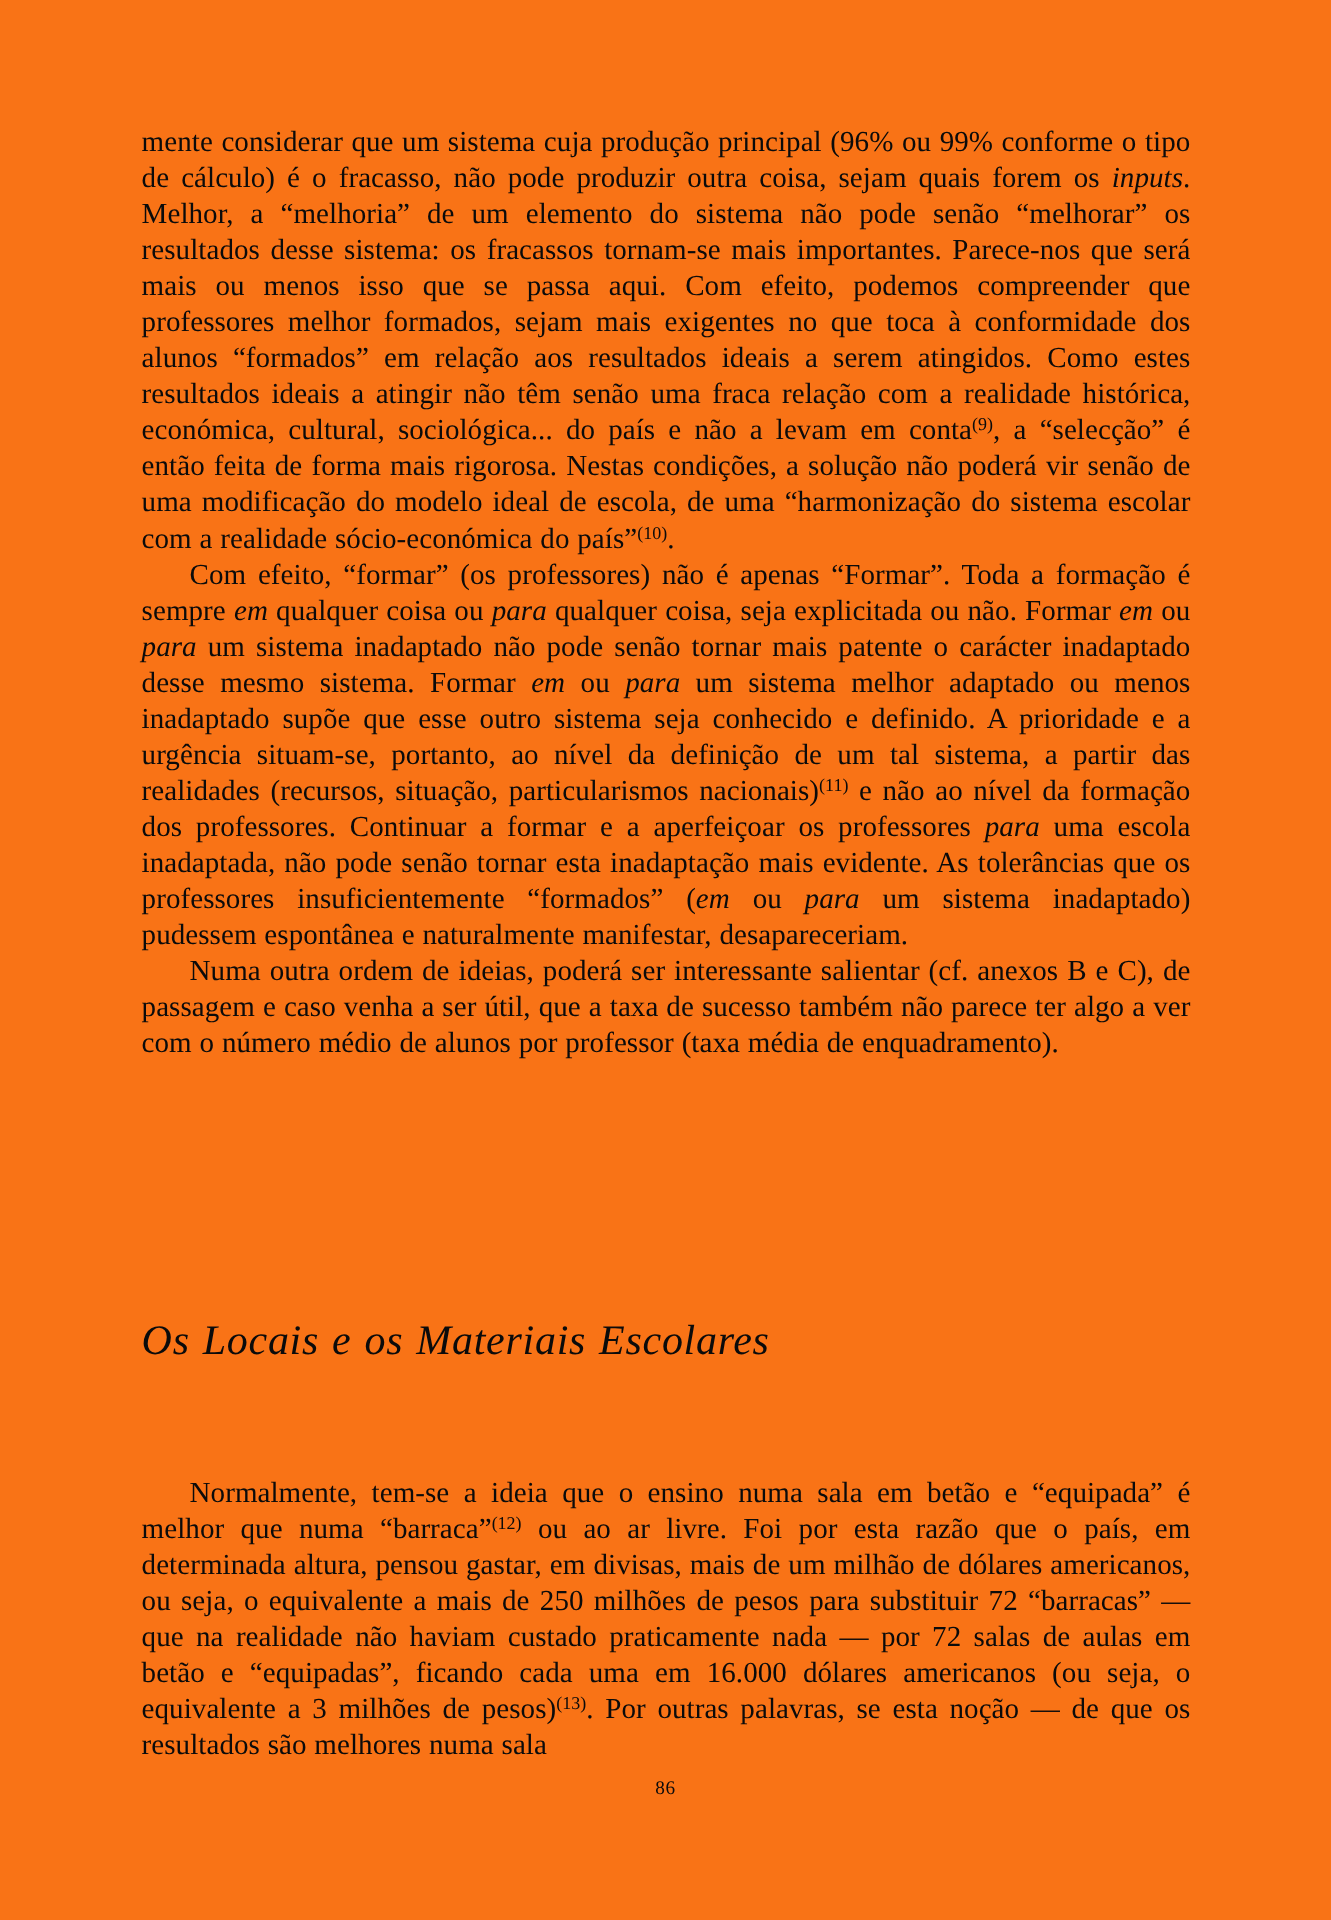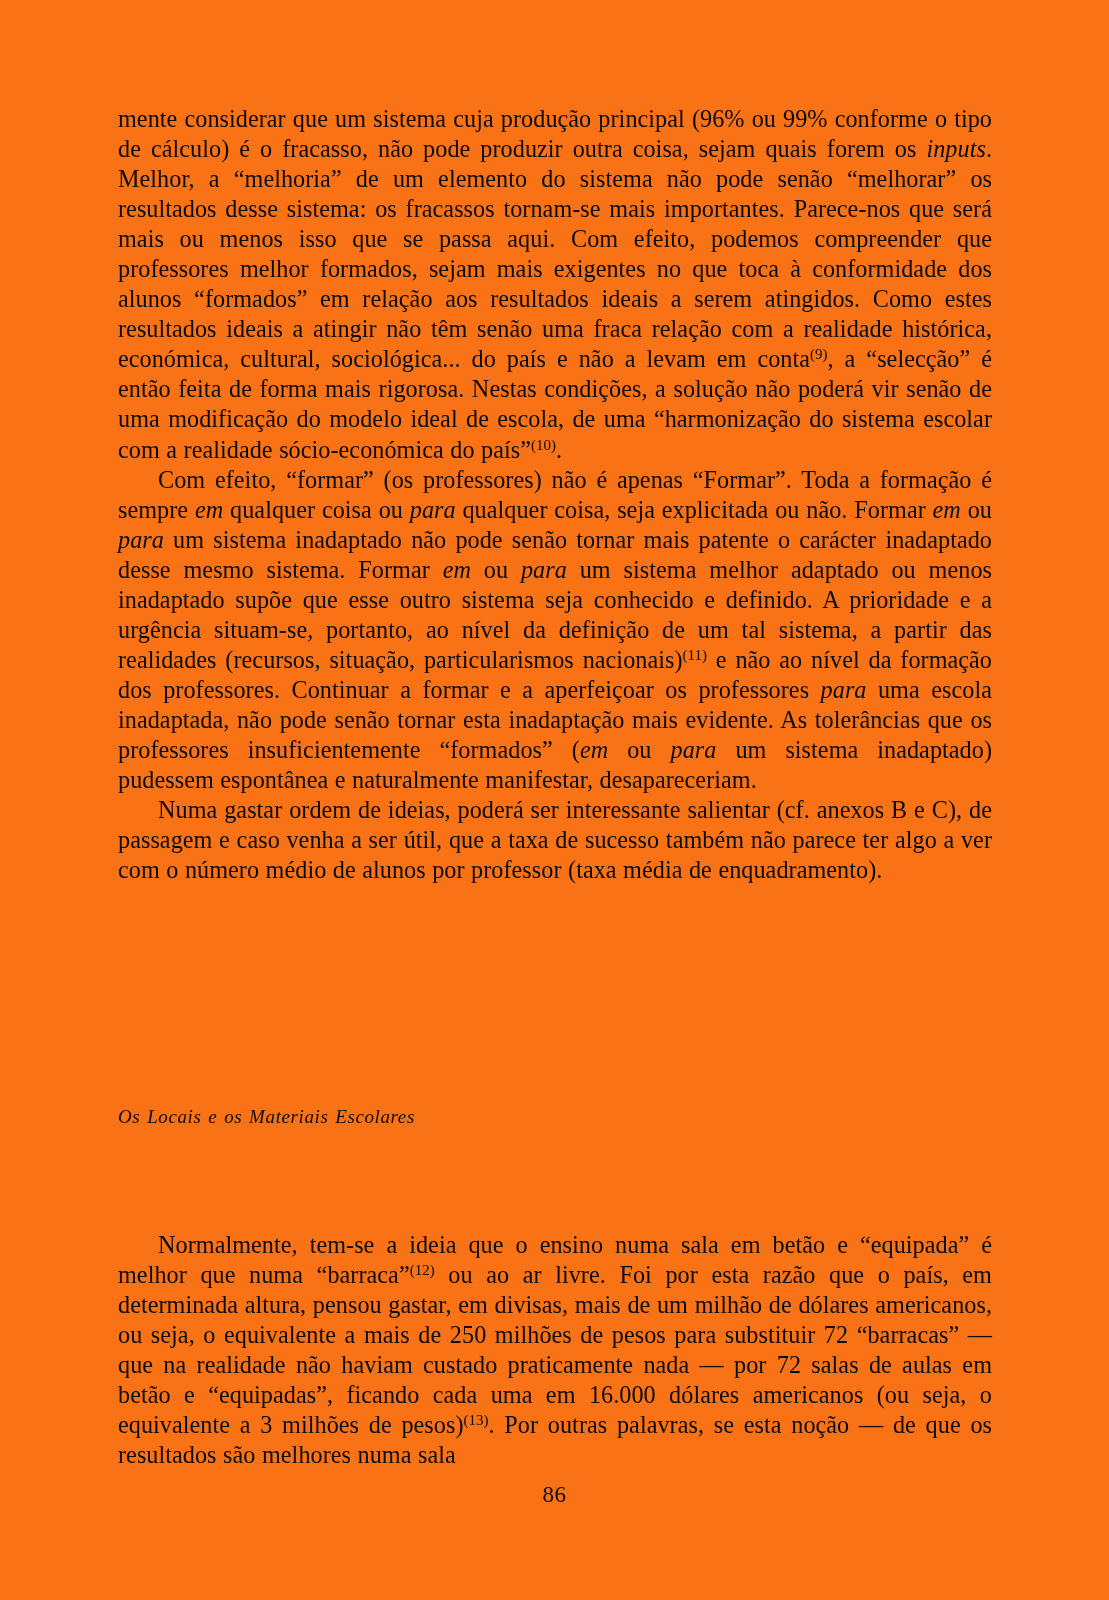--- a/index.html
+++ b/index.html
@@ -30,21 +30,21 @@
     text-justify: inter-word;
     letter-spacing: 0.05px;
     word-spacing: 0.4px;
     hyphens: manual;
   }
   p.indented {
     text-indent: 40px;
   }
   h2.section-heading {
     margin: 0;
-    font-size: 19px;
+    font-size: 35px;
     font-style: italic;
     font-weight: normal;
     line-height: 34px;
     letter-spacing: 0.6px;
     word-spacing: 1.5px;
     text-align: left;
   }
   .last-block {
     position: absolute;
     left: 118px;
@@ -63,36 +63,36 @@
     vertical-align: 0.52em;
     line-height: 0;
     letter-spacing: 0;
   }
   .page-number {
     position: absolute;
     left: 0;
     top: 1482px;
     width: 1109px;
     text-align: center;
-    font-size: 23px;
+    font-size: 16px;
     letter-spacing: 0.5px;
   }
 </style>
 </head>
 <body>
 
 <div class="page">
 
   <div class="text-column">
 
     <p class="body-par"><span>mente considerar que um sistema cuja produção principal (96% ou 99% conforme o tipo de cálculo) é o fracasso, não pode produzir outra coisa, sejam quais forem os </span><i class="it">inputs</i><span>. Melhor, a “melhoria” de um elemento do sistema não pode senão “melhorar” os resultados desse sistema: os fracassos tornam-se mais importantes. Parece-nos que será mais ou menos isso que se passa aqui. Com efeito, podemos compreender que professores melhor formados, sejam mais exigentes no que toca à conformidade dos alunos “formados” em relação aos resultados ideais a serem atingidos. Como estes resultados ideais a atingir não têm senão uma fraca relação com a realidade histórica, económica, cultural, sociológica... do país e não a levam em conta</span><sup class="fn">(9)</sup><span>, a “selecção” é então feita de forma mais rigorosa. Nestas condições, a solução não poderá vir senão de uma modificação do modelo ideal de escola, de uma “harmonização do sistema escolar com a realidade sócio-económica do país”</span><sup class="fn">(10)</sup><span>.</span></p>
 
     <p class="body-par indented"><span>Com efeito, “formar” (os professores) não é apenas “Formar”. Toda a formação é sempre </span><i class="it">em</i><span> qualquer coisa ou </span><i class="it">para</i><span> qualquer coisa, seja explicitada ou não. Formar </span><i class="it">em</i><span> ou </span><i class="it">para</i><span> um sistema inadaptado não pode senão tornar mais patente o carácter inadaptado desse mesmo sistema. Formar </span><i class="it">em</i><span> ou </span><i class="it">para</i><span> um sistema melhor adaptado ou menos inadaptado supõe que esse outro sistema seja conhecido e definido. A prioridade e a urgência situam-se, portanto, ao nível da definição de um tal sistema, a partir das realidades (recursos, situação, particularismos nacionais)</span><sup class="fn">(11)</sup><span> e não ao nível da formação dos professores. Continuar a formar e a aperfeiçoar os professores </span><i class="it">para</i><span> uma escola inadaptada, não pode senão tornar esta inadaptação mais evidente. As tolerâncias que os professores insuficientemente “formados” (</span><i class="it">em</i><span> ou </span><i class="it">para</i><span> um sistema inadaptado) pudessem espontânea e naturalmente manifestar, desapareceriam.</span></p>
 
-    <p class="body-par indented">Numa gastar ordem de ideias, poderá ser interessante salientar (cf. anexos B e C), de passagem e caso venha a ser útil, que a taxa de sucesso também não parece ter algo a ver com o número médio de alunos por professor (taxa média de enquadramento).</p>
+    <p class="body-par indented">Numa outra ordem de ideias, poderá ser interessante salientar (cf. anexos B e C), de passagem e caso venha a ser útil, que a taxa de sucesso também não parece ter algo a ver com o número médio de alunos por professor (taxa média de enquadramento).</p>
 
   </div>
 
   <div class="heading-block">
     <h2 class="section-heading">Os Locais e os Materiais Escolares</h2>
   </div>
 
   <div class="last-block">
     <p class="body-par indented"><span>Normalmente, tem-se a ideia que o ensino numa sala em betão e “equipada” é melhor que numa “barraca”</span><sup class="fn">(12)</sup><span> ou ao ar livre. Foi por esta razão que o país, em determinada altura, pensou gastar, em divisas, mais de um milhão de dólares americanos, ou seja, o equivalente a mais de 250 milhões de pesos para substituir 72 “barracas” — que na realidade não haviam custado praticamente nada — por 72 salas de aulas em betão e “equipadas”, ficando cada uma em 16.000 dólares americanos (ou seja, o equivalente a 3 milhões de pesos)</span><sup class="fn">(13)</sup><span>. Por outras palavras, se esta noção — de que os resultados são melhores numa sala</span></p>
   </div>

